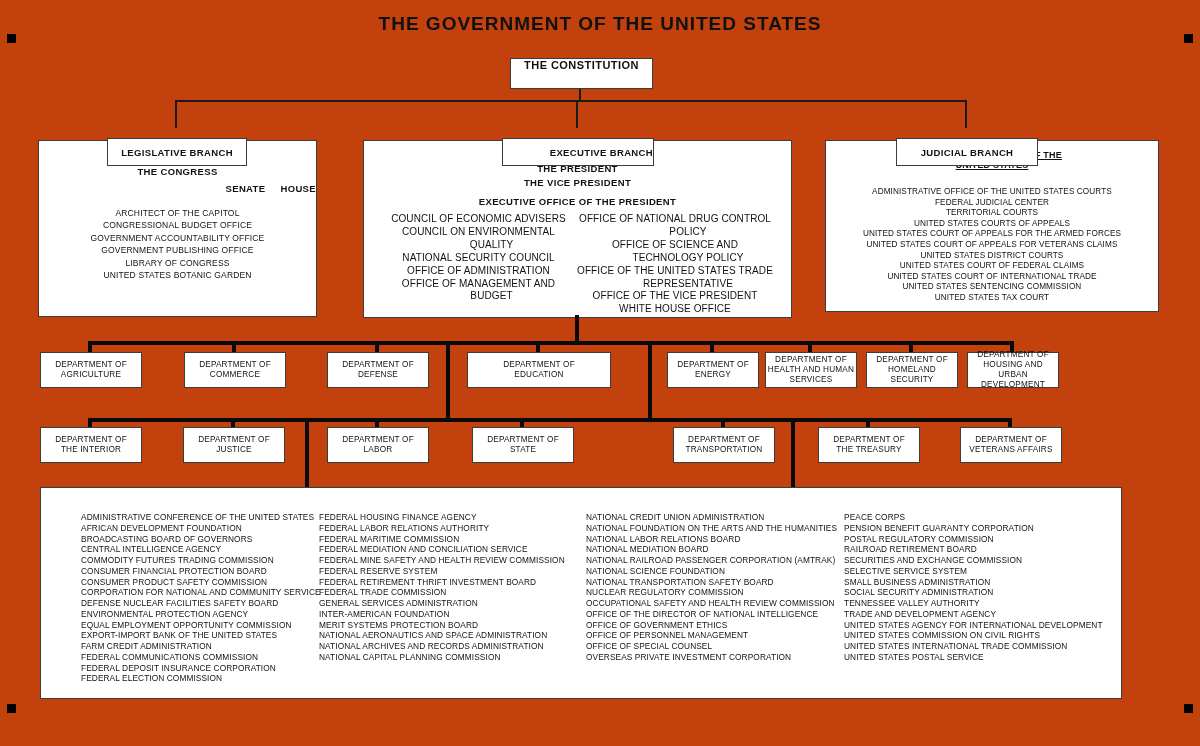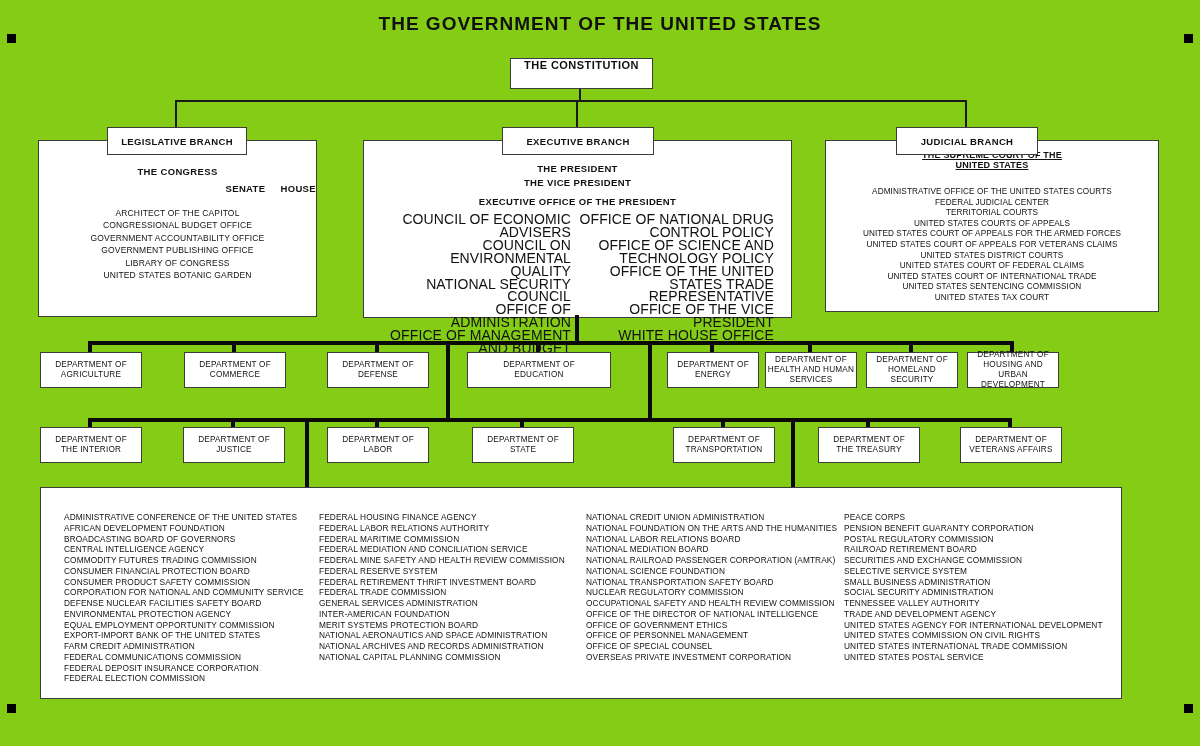--- a/index.html
+++ b/index.html
@@ -1,36 +1,36 @@
 <!DOCTYPE html>
 <html><head>
 <meta charset="utf-8">
 <style>
   html,body{margin:0;padding:0;background:#fff;}
-  .canvas{position:relative;width:1200px;height:746px;background:#84cc16;
+  .canvas{position:relative;width:1200px;height:746px;background:#c2410c;
           font-family:"Liberation Sans",sans-serif;color:#111;overflow:hidden;}
   .mark{position:absolute;width:9px;height:9px;background:#000;}
   .title{position:absolute;left:0;right:0;top:13px;text-align:center;
          font-size:19px;font-weight:bold;letter-spacing:1px;}
   .line{position:absolute;background:#1a1a1a;}
   .thick{position:absolute;background:#0a0a0a;}
   .lblbox{position:absolute;border:1px solid #3c3c3c;background:#fff;z-index:3;
           display:flex;align-items:center;justify-content:center;
-          font-size:9.5px;font-weight:bold;letter-spacing:.35px;text-align:center;}
+          font-size:9.5px;font-weight:bold;letter-spacing:.35px;text-align:center;margin-top:11px;}
   .cbox{position:absolute;left:510px;top:58px;width:141px;height:29px;
         border:1px solid #3c3c3c;background:#fff;z-index:3;
         display:flex;justify-content:center;
         font-size:11px;font-weight:bold;letter-spacing:.45px;}
   .branch{position:absolute;border:1px solid #3c3c3c;background:#fff;}
   .bc{position:absolute;left:0;right:0;text-align:center;}
   .bold-line{font-size:9.5px;font-weight:bold;letter-spacing:.35px;}
   .sh-row{display:flex;justify-content:flex-end;gap:15px;}
   .agency-list{font-size:8.5px;letter-spacing:.15px;line-height:12.4px;}
   .court-list{font-size:8.2px;letter-spacing:.1px;line-height:10.6px;}
-  .col-list{position:absolute;text-align:right;font-size:14px;letter-spacing:.1px;
+  .col-list{position:absolute;text-align:center;font-size:10px;letter-spacing:.1px;
             line-height:12.9px;}
   .col-list .list-line{padding-left:26px;text-indent:-26px;}
   .supreme{font-size:9px;font-weight:bold;line-height:10px;letter-spacing:.2px;
            white-space:pre-line;}
   .dept{position:absolute;border:1px solid #3c3c3c;background:#fff;
         display:flex;align-items:center;justify-content:center;text-align:center;
         font-size:8.2px;letter-spacing:.2px;line-height:9.8px;white-space:pre-line;}
   .bigbox{position:absolute;left:40px;top:487px;width:1080px;height:210px;
           border:1px solid #3c3c3c;background:#fff;}
   .ind-header{position:absolute;left:0;right:0;top:7px;text-align:center;
@@ -72,21 +72,21 @@
     <div class="bc agency-list" style="top:66px;">
         <div class="list-line">ARCHITECT OF THE CAPITOL</div>
         <div class="list-line">CONGRESSIONAL BUDGET OFFICE</div>
         <div class="list-line">GOVERNMENT ACCOUNTABILITY OFFICE</div>
         <div class="list-line">GOVERNMENT PUBLISHING OFFICE</div>
         <div class="list-line">LIBRARY OF CONGRESS</div>
         <div class="list-line">UNITED STATES BOTANIC GARDEN</div>
       </div>
   </div>
 
-  <div class="lblbox" style="left:502px;top:127px;width:150px;height:26px;">
+  <div class="lblbox" style="left:502px;top:127px;width:150px;height:26px;justify-content:flex-end;">
     <span>EXECUTIVE BRANCH</span>
   </div>
   <div class="branch" style="left:363px;top:140px;width:427px;height:176px;">
     <div class="bc bold-line" style="top:22px;">THE PRESIDENT</div>
     <div class="bc bold-line" style="top:36px;">THE VICE PRESIDENT</div>
     <div class="bc bold-line" style="top:55px;">EXECUTIVE OFFICE OF THE PRESIDENT</div>
     <div class="col-list" style="left:22px;top:72px;width:185px;">
         <div class="list-line">COUNCIL OF ECONOMIC ADVISERS</div>
         <div class="list-line">COUNCIL ON ENVIRONMENTAL QUALITY</div>
         <div class="list-line">NATIONAL SECURITY COUNCIL</div>
@@ -177,21 +177,21 @@
   <div class="dept" style="left:472px;top:427px;width:100px;height:34px;">DEPARTMENT OF
 STATE</div>
   <div class="dept" style="left:673px;top:427px;width:100px;height:34px;">DEPARTMENT OF
 TRANSPORTATION</div>
   <div class="dept" style="left:818px;top:427px;width:100px;height:34px;">DEPARTMENT OF
 THE TREASURY</div>
   <div class="dept" style="left:960px;top:427px;width:100px;height:34px;">DEPARTMENT OF
 VETERANS AFFAIRS</div>
 
   <div class="bigbox">
-    <div class="ind-col" style="left:23px;">
+    <div class="ind-col" style="left:40px;">
         <div class="ind-line">ADMINISTRATIVE CONFERENCE OF THE UNITED STATES</div>
         <div class="ind-line">AFRICAN DEVELOPMENT FOUNDATION</div>
         <div class="ind-line">BROADCASTING BOARD OF GOVERNORS</div>
         <div class="ind-line">CENTRAL INTELLIGENCE AGENCY</div>
         <div class="ind-line">COMMODITY FUTURES TRADING COMMISSION</div>
         <div class="ind-line">CONSUMER FINANCIAL PROTECTION BOARD</div>
         <div class="ind-line">CONSUMER PRODUCT SAFETY COMMISSION</div>
         <div class="ind-line">CORPORATION FOR NATIONAL AND COMMUNITY SERVICE</div>
         <div class="ind-line">DEFENSE NUCLEAR FACILITIES SAFETY BOARD</div>
         <div class="ind-line">ENVIRONMENTAL PROTECTION AGENCY</div>

